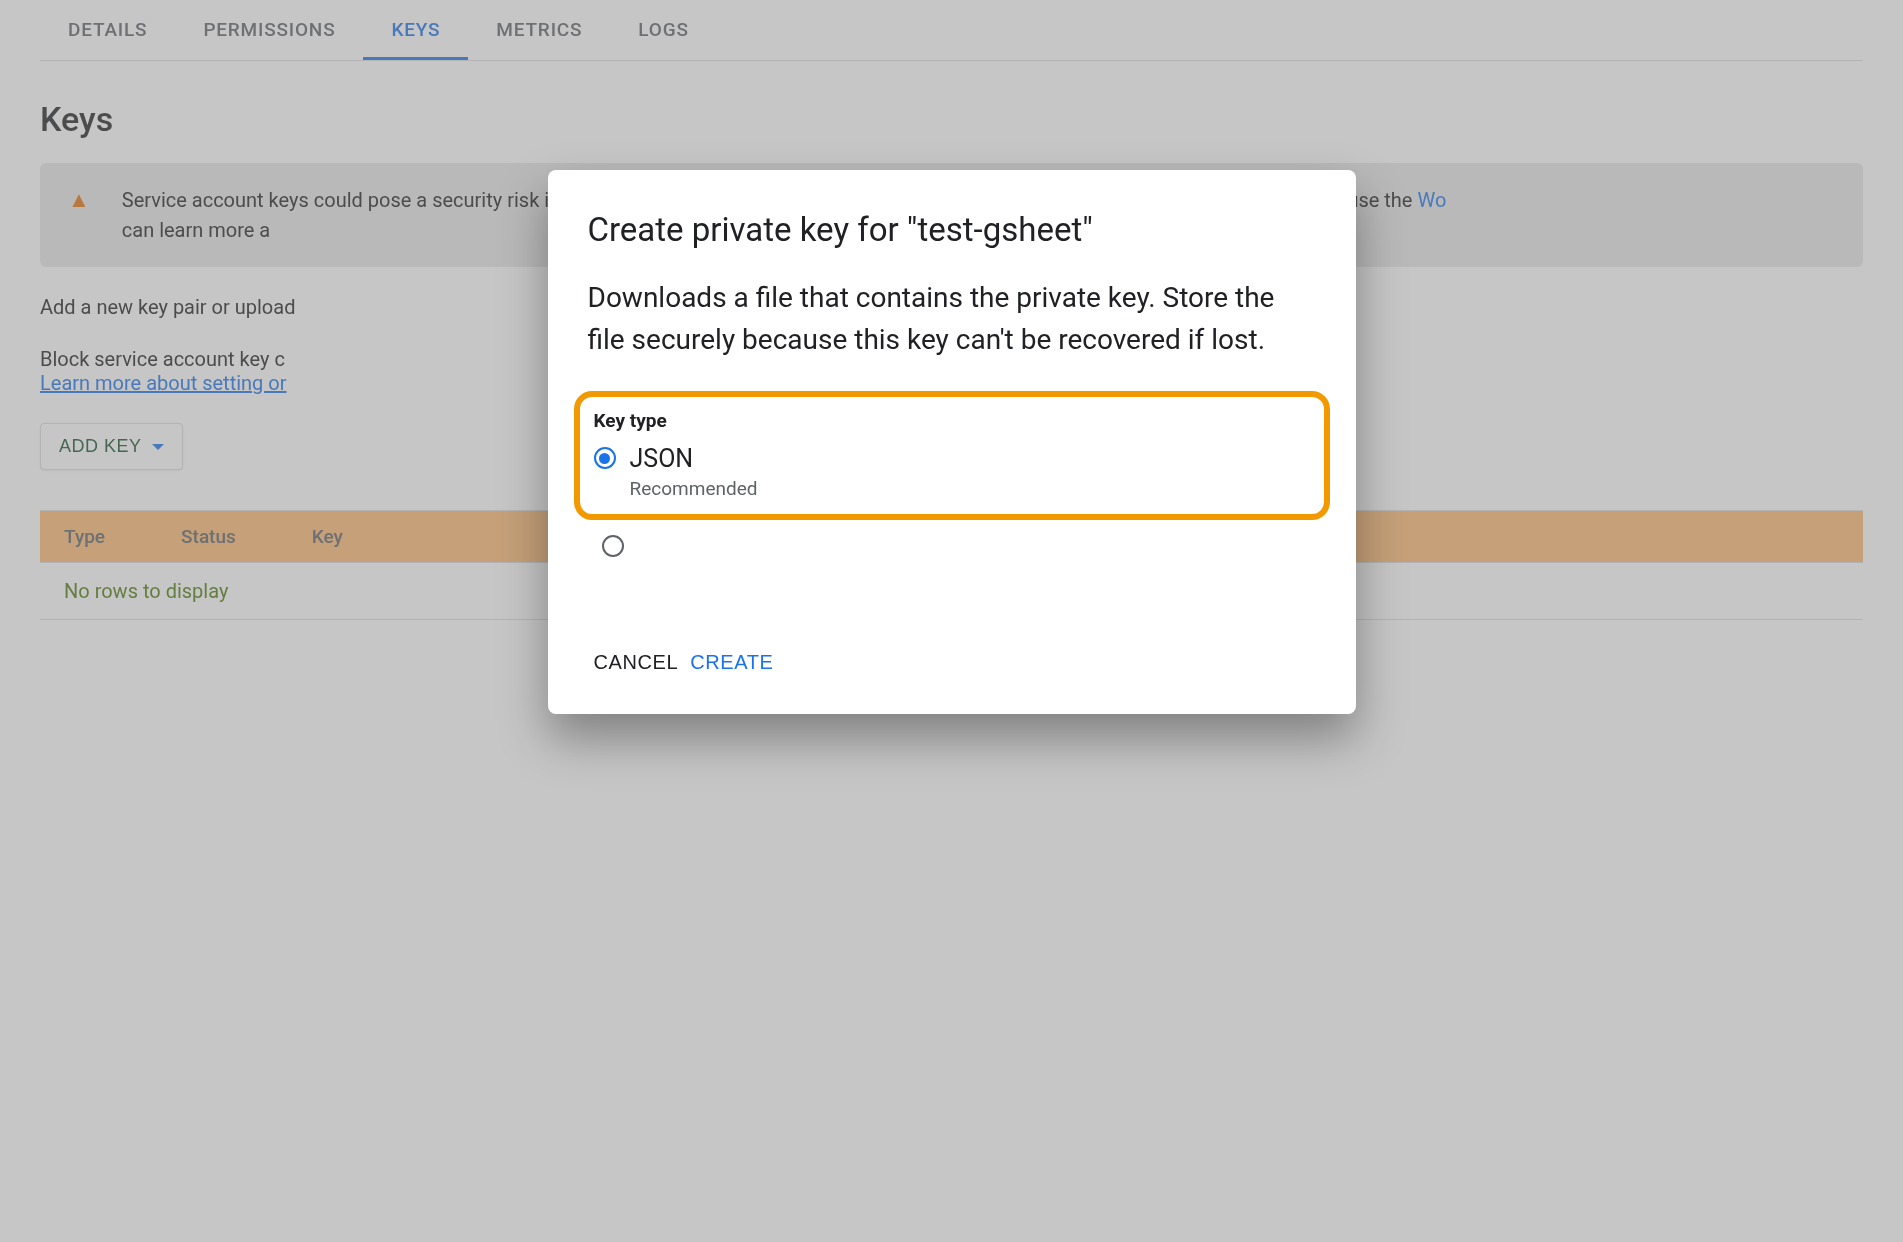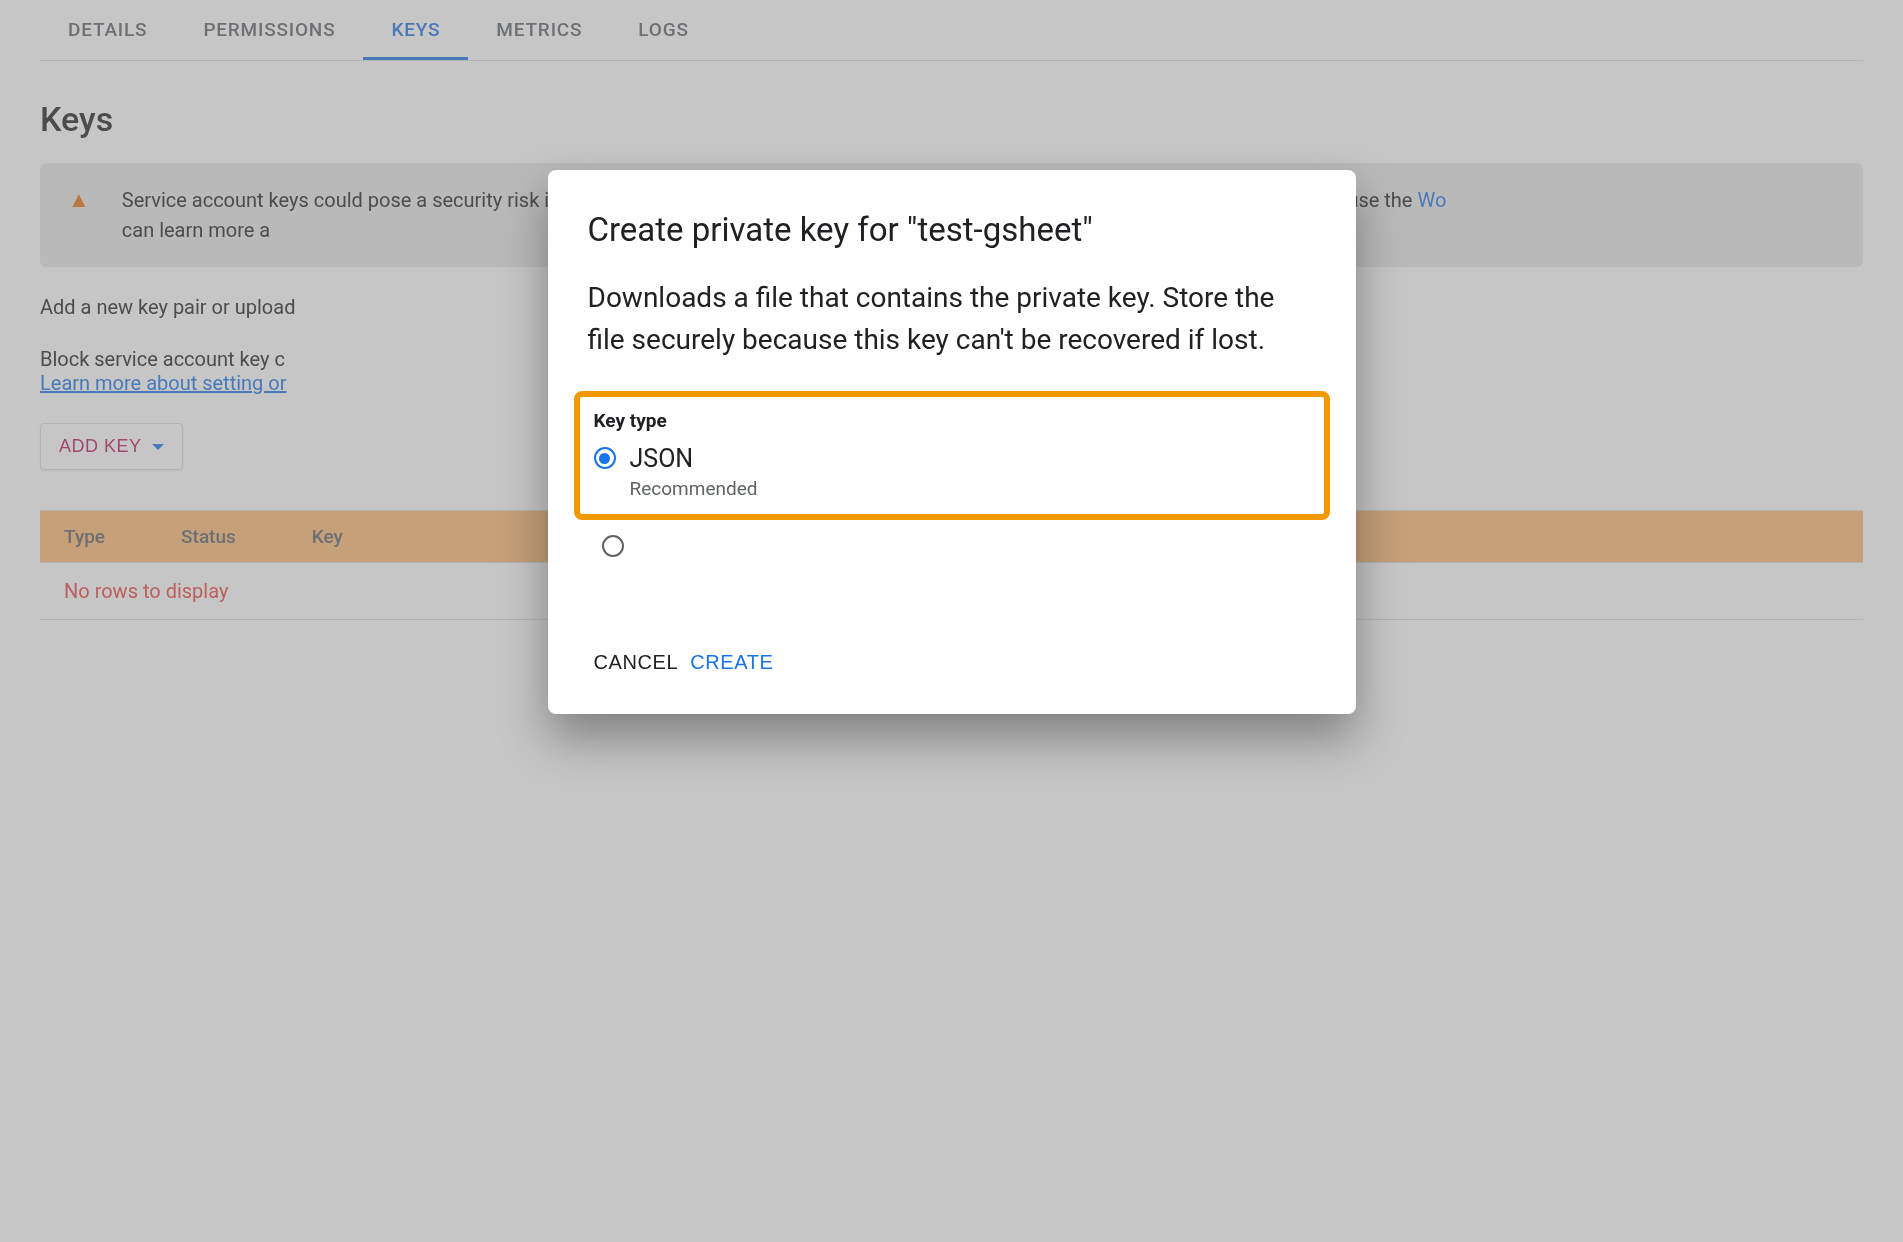--- a/index.html
+++ b/index.html
@@ -73,21 +73,21 @@
       cursor: pointer;
     }
     .add-key-btn {
       display: inline-flex;
       align-items: center;
       gap: 10px;
       padding: 12px 18px;
       border: 1px solid #dadce0;
       border-radius: 4px;
       background: #fff;
-      color: #be185d;
+      color: #14532d;
       font-size: 18px;
       font-weight: 500;
       letter-spacing: 0.5px;
       cursor: pointer;
       margin-bottom: 40px;
       box-shadow: 0 1px 2px rgba(0,0,0,0.08);
     }
     .dropdown-caret {
       width: 0; height: 0;
       border-left: 6px solid transparent;
@@ -104,21 +104,21 @@
       border-bottom: 1px solid #dadce0;
       padding: 14px 24px;
       gap: 76px;
       font-size: 19px;
       font-weight: 500;
       color: #5f6368;
     }
     .table-empty {
       padding: 16px 24px;
       font-size: 20px;
-      color: #ef4444;
+      color: #4d7c0f;
       border-bottom: 1px solid #dadce0;
     }
     
     .overlay {
       position: absolute;
       inset: 0;
       background: rgba(128,128,128,0.45);
       display: flex;
       align-items: flex-start;
       justify-content: center;
@@ -139,21 +139,21 @@
       margin-bottom: 28px;
     }
     .dialog-desc {
       font-size: 28px;
       line-height: 1.5;
       color: #202124;
       margin-bottom: 30px;
     }
     .highlight-box {
       border: 6px solid #f29900;
-      border-radius: 8px;
+      border-radius: 18px;
       padding: 12px 10px 10px 6px;
       margin-left: -14px;
       margin-right: -14px;
       margin-bottom: 8px;
     }
     .key-type-label {
       font-size: 19px;
       font-weight: 700;
       color: #202124;
       margin-bottom: 8px;

